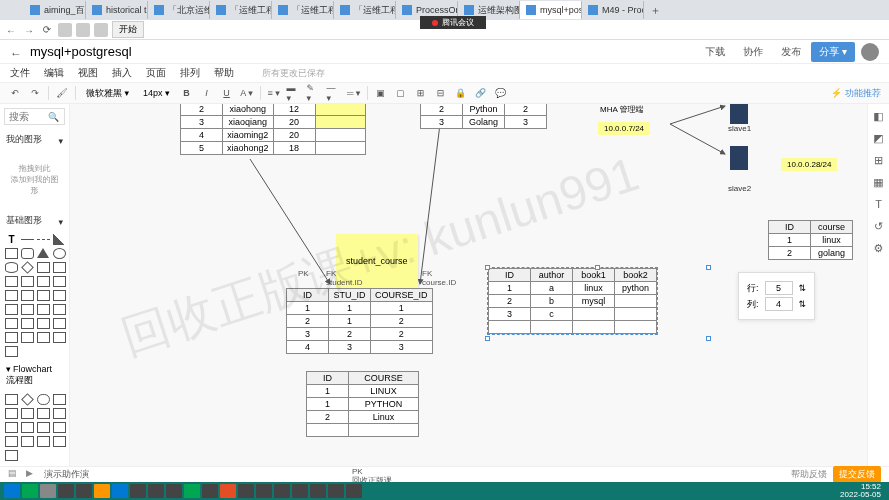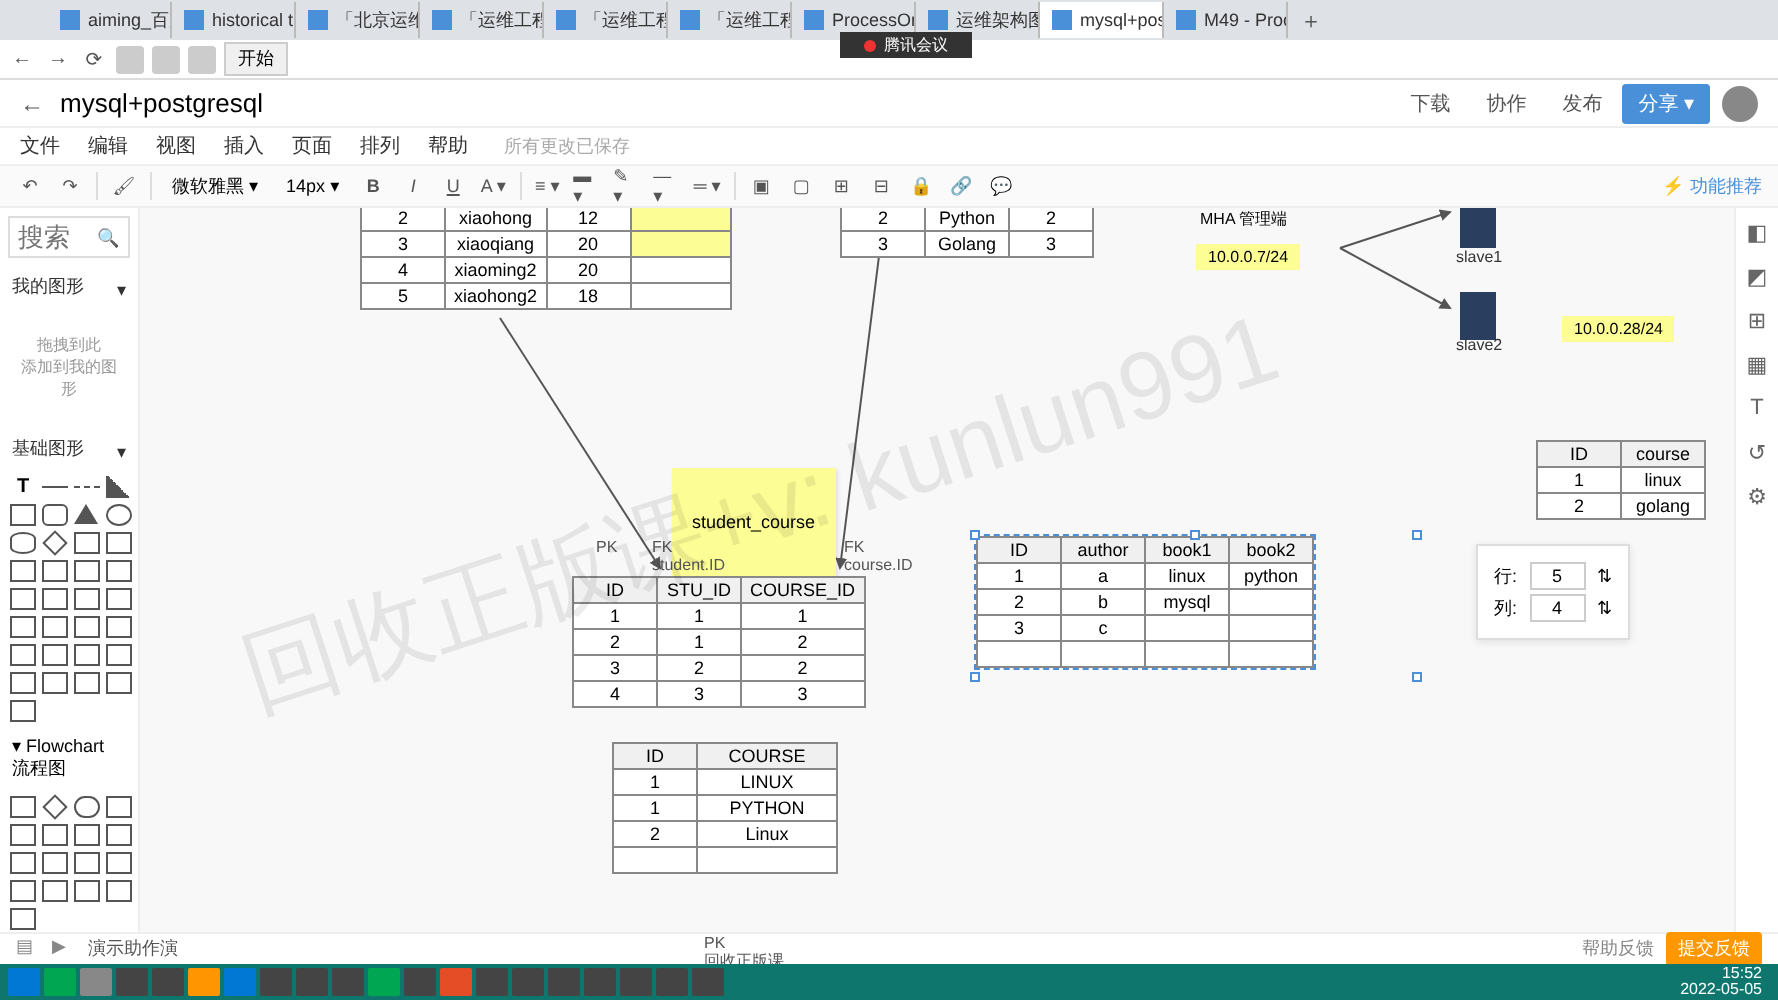--- a/index.html
+++ b/index.html
@@ -20,37 +20,37 @@
 
 
 .app-header { height: 24px; display: flex; align-items: center; padding: 0 10px; border-bottom: 1px solid #eee; }
 .app-header .back { font-size: 12px; color: #555; margin-right: 8px; }
 .app-header .title { font-size: 13px; font-weight: 500; flex: 1; }
 .app-header .hbtn { padding: 3px 8px; font-size: 10px; color: #555; margin-left: 2px; }
 .app-header .share { background: #4a90d9; color: #fff; border-radius: 2px; }
 .app-header .avatar { width: 18px; height: 18px; border-radius: 50%; background: #888; margin-left: 6px; }
 
 .menu-bar { height: 18px; display: flex; align-items: center; padding: 0 10px; gap: 14px; font-size: 10px; color: #333; }
-.menu-bar .saved { color: #aaa; font-size: 9px; margin-left: 4px; }
+.menu-bar .saved { color: #aaa; font-size: 9px; margin-left: 14px; }
 
 
 .toolbar { height: 22px; background: #fafafa; border-top: 1px solid #eee; border-bottom: 1px solid #eee; display: flex; align-items: center; padding: 0 8px; gap: 6px; font-size: 9px; }
 .toolbar .sep { width: 1px; height: 14px; background: #ddd; }
 .toolbar .font-name { padding: 0 4px; }
 .toolbar .font-size { padding: 0 4px; }
 .toolbar .ico { width: 14px; height: 14px; display: flex; align-items: center; justify-content: center; color: #555; cursor: pointer; }
 .toolbar .b { font-weight: bold; } .toolbar .i { font-style: italic; } .toolbar .u { text-decoration: underline; }
 .toolbar .spacer { flex: 1; }
 .toolbar .right-link { color: #4a90d9; }
 
 
 .workspace { display: flex; height: calc(500px - 20px - 20px - 24px - 18px - 22px - 18px); position: relative; }
 .left-panel { width: 70px; background: #fff; border-right: 1px solid #eee; display: flex; flex-direction: column; font-size: 9px; }
 .left-panel .search { margin: 4px; padding: 2px 4px; border: 1px solid #ddd; display: flex; align-items: center; }
-.left-panel .search input { border: none; width: 100%; font-size: 13px; outline: none; }
+.left-panel .search input { border: none; width: 100%; font-size: 10px; outline: none; }
 .left-panel .search .mag { font-size: 9px; color: #888; }
 .left-panel .section-title { padding: 4px 6px; font-size: 9px; color: #333; display: flex; justify-content: space-between; align-items: flex-end; }
 .left-panel .drop-hint { margin: 4px; padding: 8px 4px; text-align: center; color: #999; border: 1px dashed transparent; font-size: 8px; line-height: 1.4; }
 .left-panel .shape-grid { display: grid; grid-template-columns: repeat(4, 1fr); gap: 3px; padding: 3px 5px; }
 .left-panel .shape { width: 13px; height: 11px; border: 1px solid #555; }
 .left-panel .shape.txt { border: none; font-size: 10px; font-weight: bold; text-align: center; }
 .left-panel .shape.circ { border-radius: 50%; }
 .left-panel .shape.line { border: none; border-top: 1px solid #555; height: 1px; margin-top: 5px; }
 .left-panel .shape.tri { border: none; width: 0; height: 0; border-left: 6px solid transparent; border-right: 6px solid transparent; border-bottom: 10px solid #555; }
 .left-panel .shape.diam { transform: rotate(45deg); width: 9px; height: 9px; margin: 1px 2px; }
@@ -345,21 +345,21 @@
           </tr>
     </tbody>
       </table>
 
     <div style="position:absolute;top:0;left:530px;font-size:8px">MHA 管理端</div>
     <div class="ip-label" style="top:18px;left:528px">10.0.0.7/24</div>
 
     <div class="server" style="top:-4px;left:660px"></div>
     <div class="server-label" style="top:20px;left:658px">slave1</div>
     <div class="server" style="top:42px;left:660px"></div>
-    <div class="server-label" style="top:64px;left:658px">slave2</div>
+    <div class="server-label" style="top:80px;left:658px">slave2</div>
     <div class="ip-label" style="top:54px;left:711px">10.0.0.28/24</div>
 
     <div class="note" style="top:130px;left:266px">student_course</div>
 
     <div class="fk-label" style="top:166px;left:228px">PK</div>
     <div class="fk-label" style="top:166px;left:256px"><span>FK</span><br><span>student.ID</span></div>
     <div class="fk-label" style="top:166px;left:352px"><span>FK</span><br><span>course.ID</span></div>
 
     <table class="ctable" style="top:184px;left:216px">
       <tbody>

